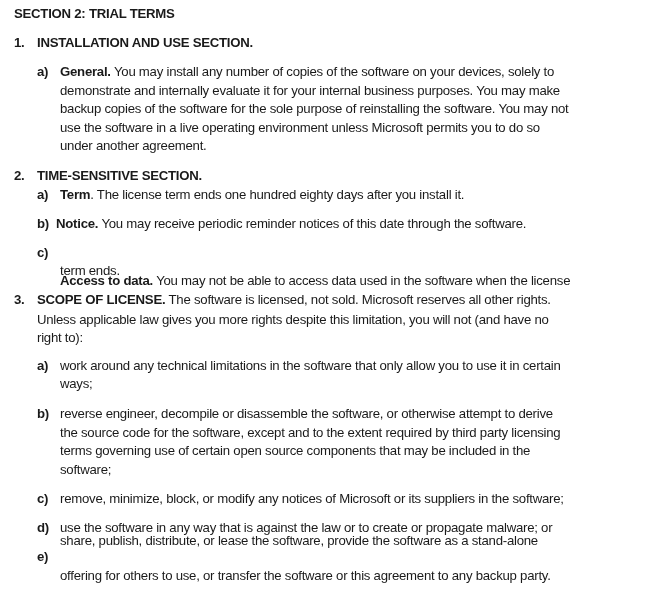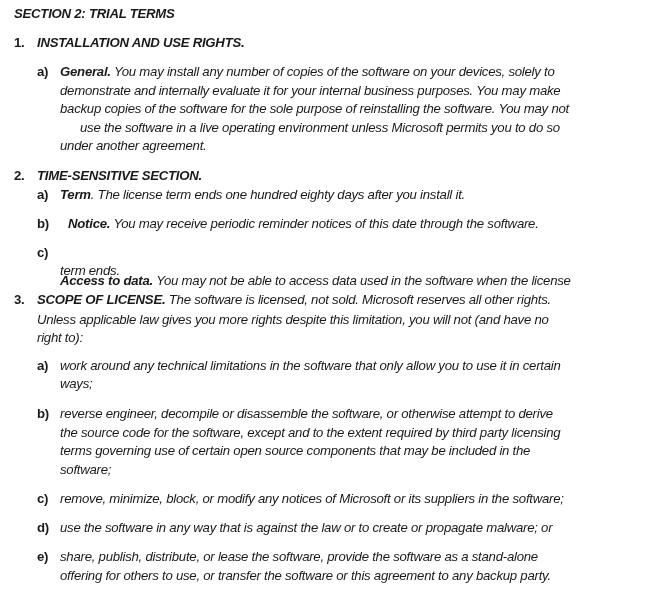--- a/index.html
+++ b/index.html
@@ -20,67 +20,66 @@
     .doc {
       position: absolute;
       left: 0;
       top: 0;
       width: 659px;
     }
     .line {
       position: absolute;
       white-space: nowrap;
       line-height: 18px;
-      font-style: italic;
     }
     .b { font-weight: bold; }
     .num {
       position: absolute;
       font-weight: bold;
       white-space: nowrap;
       line-height: 18px;
     }
   </style>
 </head>
 <body>
 
 <div class="doc">
 
   <div class="line b" style="left:14px; top:5px;">SECTION 2: TRIAL TERMS</div>
 
   <div>
     <div class="num" style="left:14px; top:34px;">1.</div>
-    <div class="line b" style="left:37px; top:34px;">INSTALLATION AND USE RIGHTS.</div>
+    <div class="line b" style="left:37px; top:34px;">INSTALLATION AND USE SECTION.</div>
 
     <div>
       <div class="num" style="left:37px; top:63px;">a)</div>
       <div class="line" style="left:60px; top:63px;">
         <span class="b">General.</span><span> You may install any number of copies of the software on your devices, solely to</span>
       </div>
       <div class="line" style="left:60px; top:82px;">demonstrate and internally evaluate it for your internal business purposes. You may make</div>
       <div class="line" style="left:60px; top:100px;">backup copies of the software for the sole purpose of reinstalling the software. You may not</div>
-      <div class="line" style="left:60px; top:119px;margin-left:20px;">use the software in a live operating environment unless Microsoft permits you to do so</div>
+      <div class="line" style="left:60px; top:119px;">use the software in a live operating environment unless Microsoft permits you to do so</div>
       <div class="line" style="left:60px; top:137px;">under another agreement.</div>
     </div>
   </div>
 
   <div>
     <div class="num" style="left:14px; top:167px;">2.</div>
     <div class="line b" style="left:37px; top:167px;">TIME-SENSITIVE SECTION.</div>
 
     <div>
       <div class="num" style="left:37px; top:186px;">a)</div>
       <div class="line" style="left:60px; top:186px;">
         <span class="b">Term</span><span>. The license term ends one hundred eighty days after you install it.</span>
       </div>
     </div>
 
     <div>
       <div class="num" style="left:37px; top:215px;">b)</div>
-      <div class="line" style="left:68px; top:215px;">
+      <div class="line" style="left:56px; top:215px;">
         <span class="b">Notice.</span><span> You may receive periodic reminder notices of this date through the software.</span>
       </div>
     </div>
 
     <div>
       <div class="num" style="left:37px; top:244px;">c)</div>
       <div class="line" style="left:60px; top:232px;margin-top:40px;">
         <span class="b">Access to data.</span><span> You may not be able to access data used in the software when the license</span>
       </div>
       <div class="line" style="left:60px; top:262px;">term ends.</div>
@@ -114,18 +113,18 @@
       <div class="line" style="left:60px; top:490px;text-align:center;">remove, minimize, block, or modify any notices of Microsoft or its suppliers in the software;</div>
     </div>
 
     <div>
       <div class="num" style="left:37px; top:519px;">d)</div>
       <div class="line" style="left:60px; top:519px;">use the software in any way that is against the law or to create or propagate malware; or</div>
     </div>
 
     <div>
       <div class="num" style="left:37px; top:548px;">e)</div>
-      <div class="line" style="left:60px; top:548px;">share, publish, distribute, or lease the software, provide the software as a stand-alone</div>
+      <div class="line" style="left:60px; top:532px;">share, publish, distribute, or lease the software, provide the software as a stand-alone</div>
       <div class="line" style="left:60px; top:567px;">offering for others to use, or transfer the software or this agreement to any backup party.</div>
     </div>
   </div>
 
 </div>
 
 </body></html>

